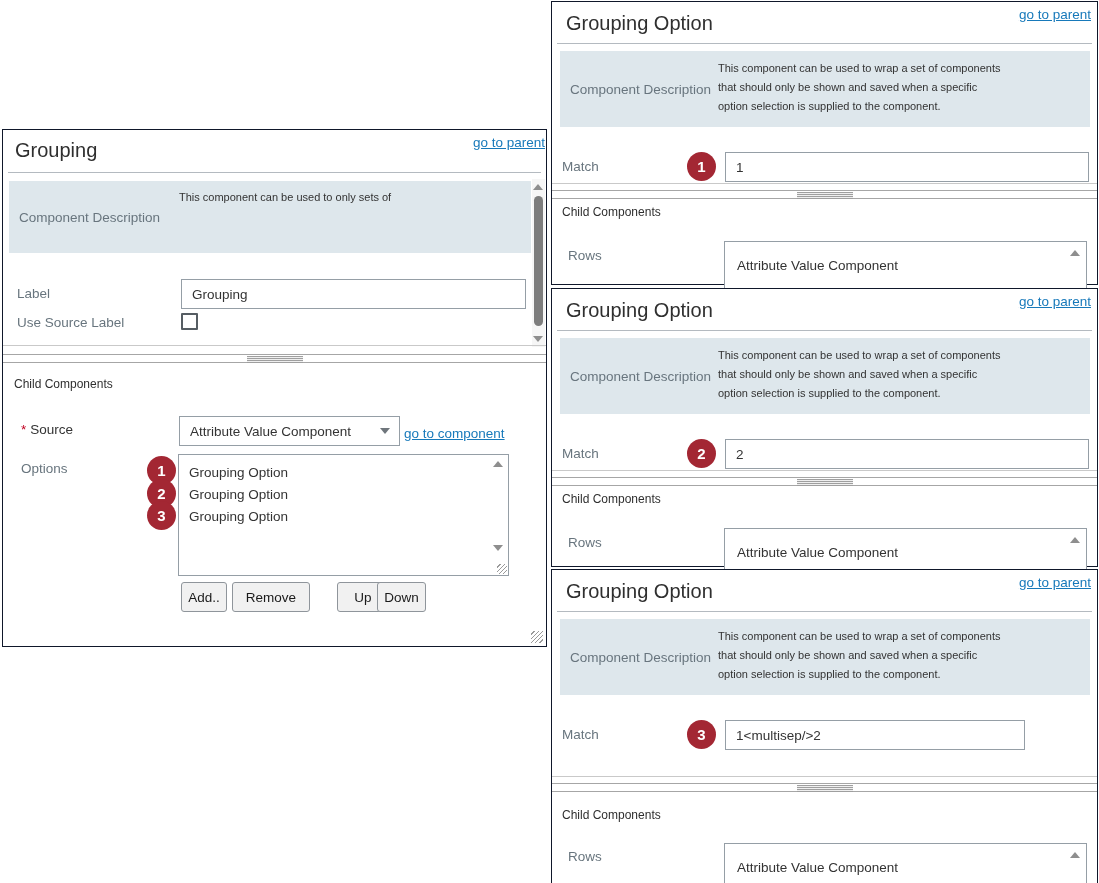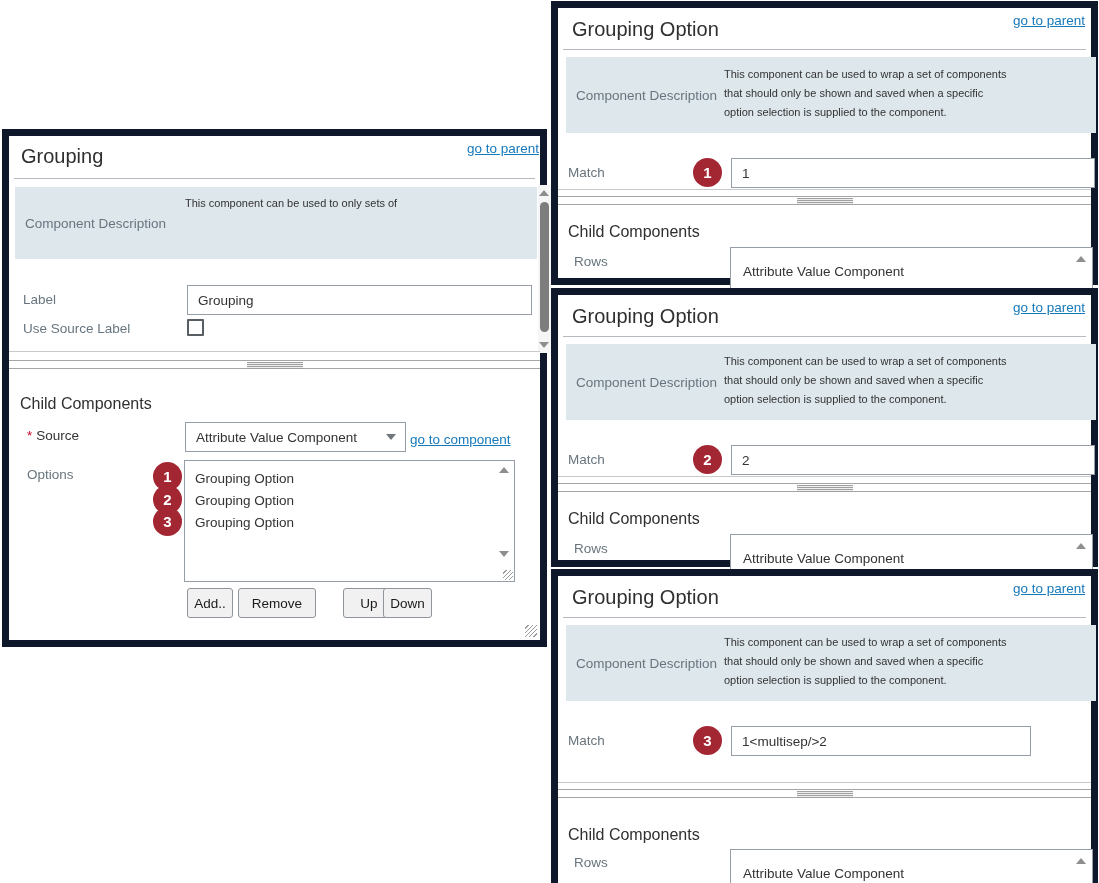--- a/index.html
+++ b/index.html
@@ -1,36 +1,36 @@
 <!DOCTYPE html>
 <html><head>
 <meta charset="utf-8">
 <style>
   * { box-sizing: border-box; margin: 0; padding: 0; }
   html,body { background:#fff; }
   .canvas {
     position: relative; width: 1099px; height: 883px; overflow: hidden;
     background: #fff; font-family: "Liberation Sans", sans-serif; color:#333;
   }
-  .panel { position: absolute; background:#fff; border:7px solid #0f172a; }
+  .panel { position: absolute; background:#fff; border:1px solid #0f172a; }
   .ptitle { position:absolute; font-size:20px; font-weight:400; color:#2f2f2f; white-space:nowrap; }
   .plink { position:absolute; font-size:13.5px; color:#1779ba; text-decoration:underline; cursor:pointer; white-space:nowrap; }
   .rule { position:absolute; left:5px; right:5px; height:1px; background:#b4bac0; }
   .descbox { position:absolute; background:#dee7ec; }
   .descbox .dlabel { position:absolute; left:10px; top:0; bottom:0; display:flex; align-items:center; }
   .glabel { color:#68757e; font-size:13.5px; white-space:nowrap; }
   .dtext { position:absolute; font-size:11px; color:#333; line-height:19px; white-space:nowrap; }
   .tinput { position:absolute; border:1px solid #959ea6; background:#fff; font-size:13.5px; color:#333;
             padding:0 10px; font-family:"Liberation Sans",sans-serif; outline:none; }
   .badge { position:absolute; width:29px; height:29px; border-radius:50%; background:#a32733; color:#fff;
            font-weight:bold; font-size:15px; display:flex; align-items:center; justify-content:center; }
   .hairline { position:absolute; left:0; right:0; height:1px; background:#c9c9c9; }
   .splitter { position:absolute; left:0; right:0; height:9px; border-top:1px solid #a6a6a6; border-bottom:1px solid #a6a6a6; background:#fff; cursor:row-resize; }
   .splitter .sgrip { width:56px; height:7px; margin:1px auto 0; background:repeating-linear-gradient(to bottom,#9f9f9f 0 1px,#efefef 1px 2px); }
-  .heading { position:absolute; font-size:16px; font-weight:400; color:#2f2f2f; white-space:nowrap;margin-top:12px; }
+  .heading { position:absolute; font-size:12px; font-weight:400; color:#2f2f2f; white-space:nowrap; }
   .listbox { position:absolute; border:1px solid #959ea6; background:#fff; }
   .listitem { position:absolute; left:0; right:20px; height:22px; display:flex; align-items:center; padding-left:10px;
               font-size:13.5px; color:#333; white-space:nowrap; }
   .btn { position:absolute; height:30px; background:#f1f1f1; border:1px solid #8f959b; border-radius:3px;
          font-size:13.5px; color:#1a1a1a; display:flex; align-items:center; justify-content:center; cursor:pointer;
          font-family:"Liberation Sans",sans-serif; white-space:nowrap; }
   .checkbox { position:absolute; width:17px; height:17px; border:2px solid #565d63; background:#fff; border-radius:1px; cursor:pointer; }
   .selectbox { position:absolute; border:1px solid #959ea6; background:#fff; display:flex; align-items:center;
                padding:0 24px 0 10px; font-size:13.5px; color:#333; cursor:pointer; }
   .tri-up { width:0; height:0; border-left:5px solid transparent; border-right:5px solid transparent; border-bottom:6px solid #8e8e8e; }

